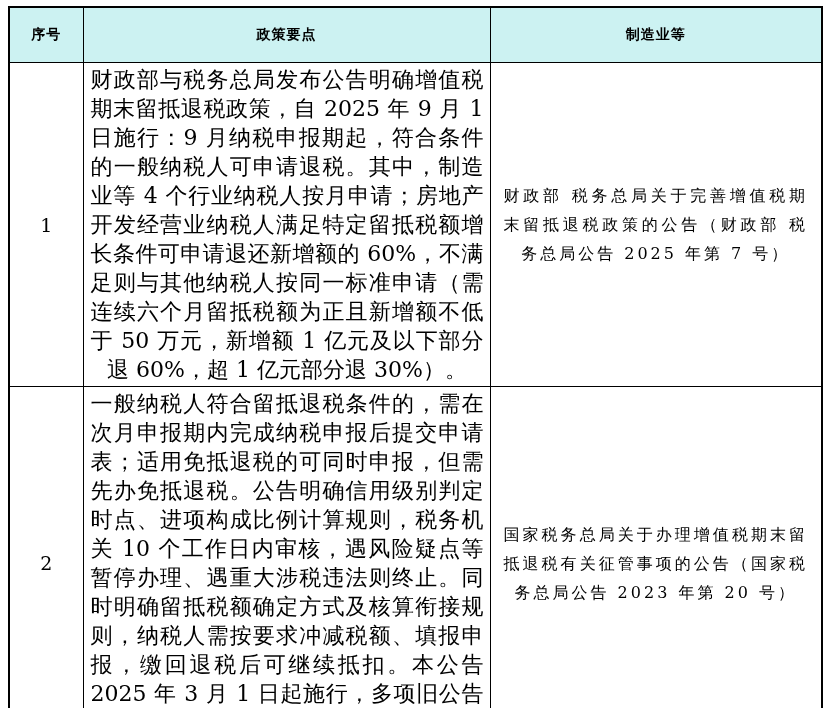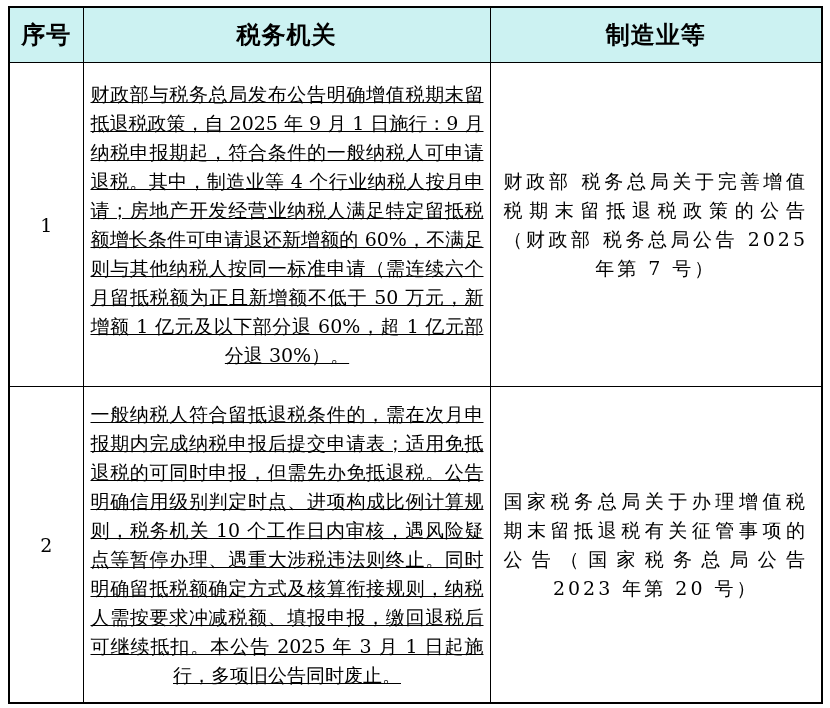--- a/index.html
+++ b/index.html
@@ -31,41 +31,40 @@
     border: 1.5px solid #000000;
     vertical-align: middle;
   }
   col.col-no    { width: 74px;  }
   col.col-point { width: 407px; }
   col.col-basis { width: 332px; }
 
   tr.header-row th {
     background: #ccf2f2;
     height: 52px;
-    font-size: 24px;
+    font-size: 14px;
     font-weight: bold;
     text-align: center;
     letter-spacing: 1px;
   }
   td.cell-no {
     text-align: center;
     font-size: 19px;
   }
   td.cell-points {
     padding: 2px 6px 2px 7px;
-    font-size: 19px;
+    font-size: 22px;
     line-height: 29px;
     text-align: justify;
     text-align-last: center;
     vertical-align: middle;
-    text-decoration: underline;
   }
   td.cell-basis {
     padding: 2px 13px;
-    font-size: 19px;
+    font-size: 16px;
     line-height: 29px;
     letter-spacing: 3px;
     text-align: justify;
     text-align-last: center;
     vertical-align: middle;
   }
   tr.body-row-1 td { height: 319px; }
 </style>
 </head>
 <body>
@@ -73,21 +72,21 @@
 <div class="page">
   <table class="policy-table">
     <colgroup>
       <col class="col-no">
       <col class="col-point">
       <col class="col-basis">
     </colgroup>
     <thead>
       <tr class="header-row">
         <th>序号</th>
-        <th>税务机关</th>
+        <th>政策要点</th>
         <th>制造业等</th>
       </tr>
     </thead>
     <tbody>
       <tr class="body-row-1">
         <td class="cell-no">1</td>
         <td class="cell-points">财政部与税务总局发布公告明确增值税期末留抵退税政策，自 2025 年 9 月 1 日施行：9 月纳税申报期起，符合条件的一般纳税人可申请退税。其中，制造业等 4 个行业纳税人按月申请；房地产开发经营业纳税人满足特定留抵税额增长条件可申请退还新增额的 60%，不满足则与其他纳税人按同一标准申请（需连续六个月留抵税额为正且新增额不低于 50 万元，新增额 1 亿元及以下部分退 60%，超 1 亿元部分退 30%）。</td>
         <td class="cell-basis">财政部 税务总局关于完善增值税期末留抵退税政策的公告（财政部 税务总局公告 2025 年第 7 号）</td>
       </tr>
       <tr class="body-row-2">

